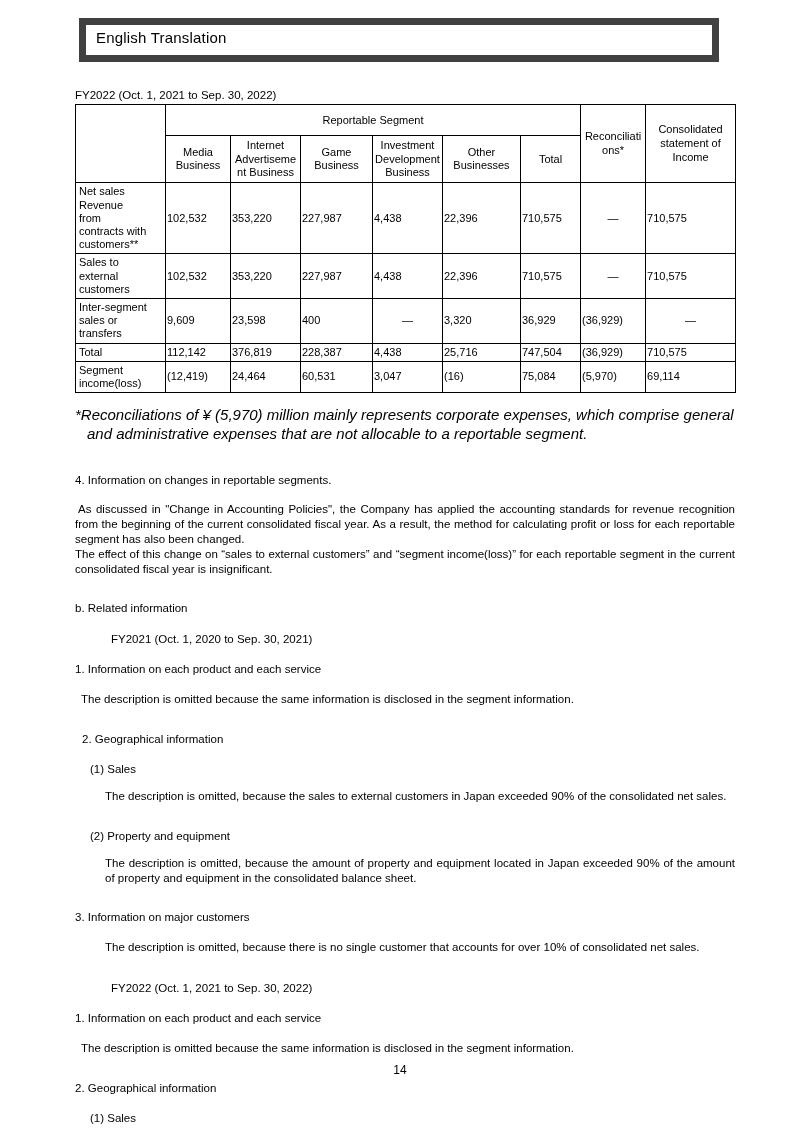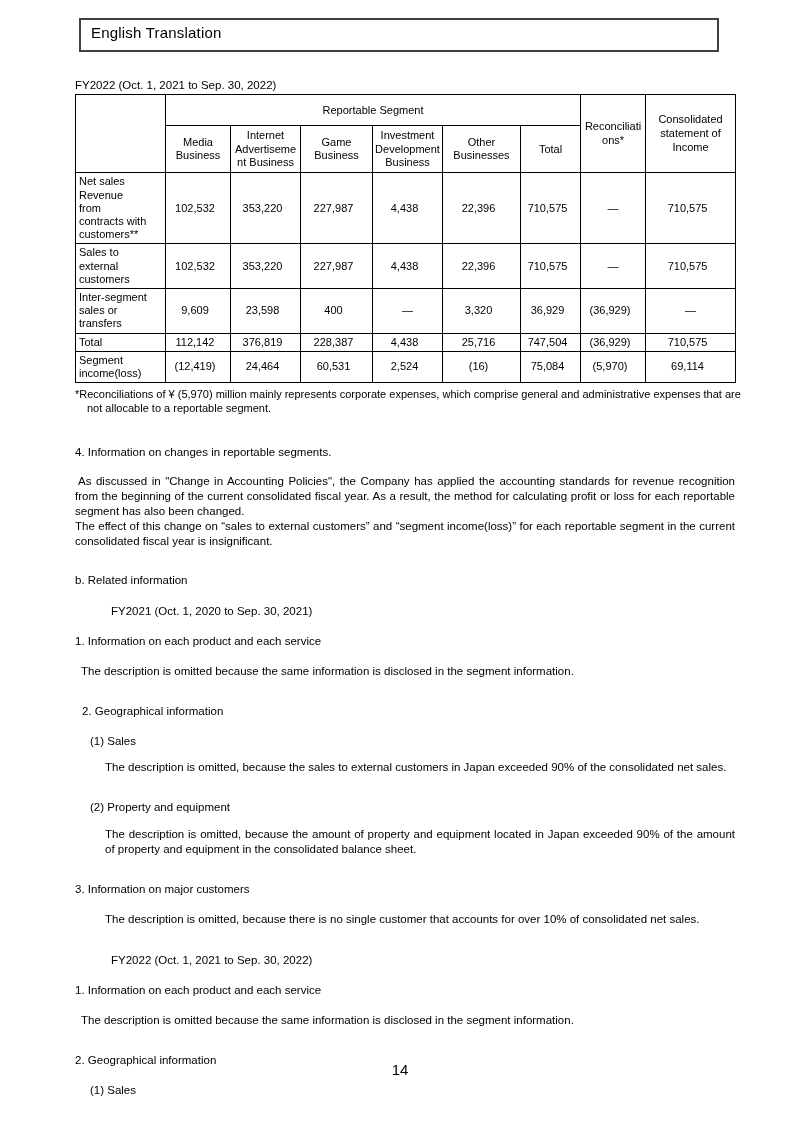--- a/index.html
+++ b/index.html
@@ -9,44 +9,44 @@
     position: relative;
     width: 800px; height: 1131px;
     background: #fff;
     padding: 18px 65px 0 75px;
     overflow: hidden;
     font-size: 11.5px;
     line-height: 1.3;
   }
   
   .translation-box {
-    border: 2px solid #404040;
+    border: 7px solid #404040;
     width: 640px;
     margin-left: 4px;
     padding: 3px 10px 7px 10px;
   }
   .translation-title { font-size: 15px; letter-spacing: 0.2px; }
   .translation-sub { font-size: 9.8px; margin-top: 3px; }
 
   .fy-heading { margin-top: 26px; }
   .unit-label { width: 660px; text-align: right; font-size: 11px; margin-top: 8px; }
 
   
   .tbl { border-collapse: collapse; table-layout: fixed; width: 660px; font-size: 11px; margin-top: 2px; border-radius: 13px; }
   .tbl th, .tbl td { border: 1px solid #000; font-weight: normal; overflow-wrap: break-word; word-wrap: break-word; }
   .tbl th { text-align: center; vertical-align: middle; padding: 2px 1px; line-height: 1.25; }
   .tbl .group-row th { height: 31px; }
   .tbl .col-row th { height: 47px; }
   .tbl td.lbl { text-align: left; vertical-align: middle; padding: 2px 17px 2px 3px; line-height: 1.2; }
-  .tbl td.num { text-align: center; vertical-align: middle; padding: 2px 7px 2px 1px; line-height: 1.2; }
+  .tbl td.num { text-align: left; vertical-align: middle; padding: 2px 7px 2px 1px; line-height: 1.2; }
   .tbl td.num.dash { text-align: center; padding-right: 1px; }
   .tbl tr.short td { height: 17px; }
 
   
-  .footnotes { margin-top: 4px; font-size: 11px; line-height: 1.28; width: 668px; }
+  .footnotes { margin-top: 12px; font-size: 15px; line-height: 1.28; width: 668px; font-style: italic; }
   .fn1 { padding-left: 12px; text-indent: -12px; }
   .fn2 { margin-left: 6px; }
   .fn3 { margin-left: 14px; }
 
   
   .para { text-align: justify; }
   .sec-heading { }
   .changes-heading { margin-top: 30px; }
   .changes-p1 { margin-top: 14px; text-indent: 3px; }
   .changes-p2 { }
@@ -58,21 +58,21 @@
   .sub-heading { margin-top: 15px; margin-left: 15px; }
   .sub-body { margin-top: 12px; margin-left: 30px; text-align: justify; }
   .major-heading { margin-top: 25px; }
   .major-body { margin-top: 15px; margin-left: 30px; }
 
   .page-number {
     position: absolute;
     left: 0; right: 0;
     bottom: 52px;
     text-align: center;
-    font-size: 15px;
+    font-size: 12px;
     margin-top: 36px;
   }
 </style>
 </head>
 <body>
 
 <div class="page">
 
   <div class="translation-box">
     <div class="translation-title">English Translation</div>
@@ -154,21 +154,21 @@
         <td class="num">25,716</td>
         <td class="num">747,504</td>
         <td class="num">(36,929)</td>
         <td class="num">710,575</td>
       </tr>
       <tr>
         <td class="lbl">Segment income(loss)</td>
         <td class="num">(12,419)</td>
         <td class="num">24,464</td>
         <td class="num">60,531</td>
-        <td class="num">2,524</td>
+        <td class="num">3,047</td>
         <td class="num">(16)</td>
         <td class="num">75,084</td>
         <td class="num">(5,970)</td>
         <td class="num">69,114</td>
       </tr>
     </tbody>
   </table>
 
   <div class="footnotes">
     <p class="fn1">*Reconciliations of ¥ (5,970) million mainly represents corporate expenses, which comprise general and administrative expenses that are not allocable to a reportable segment.</p>

